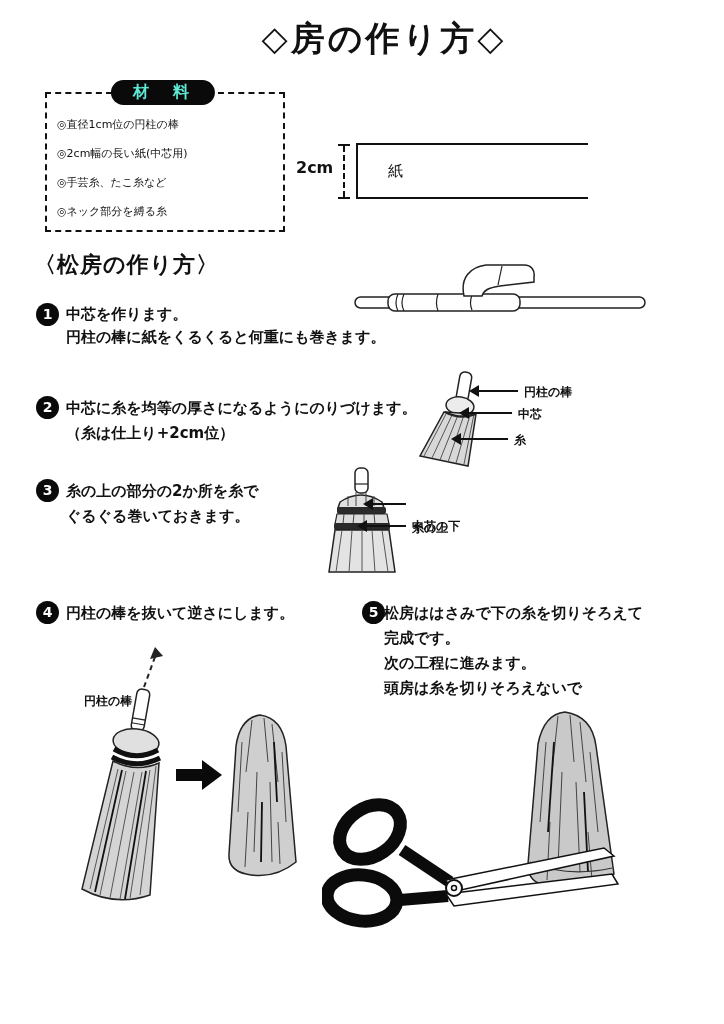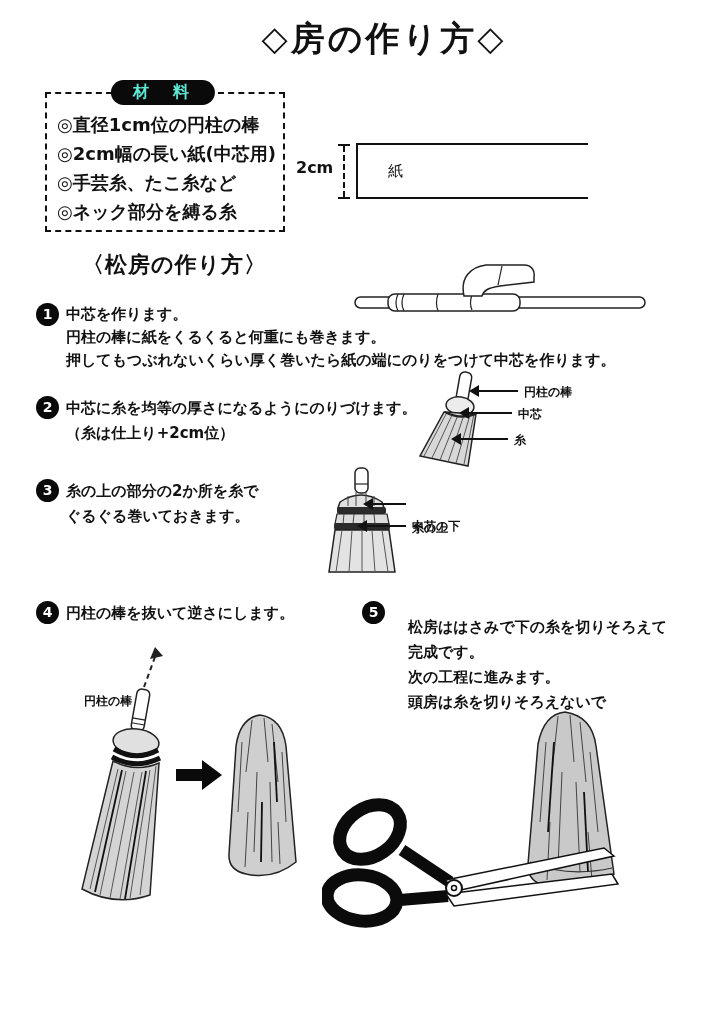--- a/index.html
+++ b/index.html
@@ -10,33 +10,33 @@
   .title { position:absolute; top:16px; left:0; width:100%; text-align:center;
            font-size:34px; font-weight:bold; letter-spacing:3px;padding-left:44px; }
 
   
   .materials-box { position:absolute; left:45px; top:92px; width:240px; height:140px;
                    border:2px dashed #111; }
   .materials-badge { position:absolute; top:-14px; left:50%; transform:translateX(-52%);
                      background:#0a0a0a; color:#5eead4; font-weight:bold; font-size:16px;
                      padding:2px 22px; border-radius:15px; white-space:nowrap; letter-spacing:4px; }
   .materials-items { padding:16px 6px 0 10px; }
-  .materials-item { font-size:18px; font-weight:bold; line-height:29px; white-space:nowrap; }
+  .materials-item { font-size:11px; font-weight:normal; line-height:29px; white-space:nowrap; }
 
   
   .measure-label { position:absolute; left:296px; top:158px; font-size:16px; font-weight:bold; }
   .measure { position:absolute; left:338px; top:144px; width:12px; height:55px; }
   .measure::before, .measure::after { content:""; position:absolute; left:0; width:12px; height:2px; background:#111; }
   .measure::before { top:0; } .measure::after { bottom:0; }
   .measure-line { position:absolute; left:5px; top:2px; bottom:2px; border-left:2px dashed #111; }
   .paper-rect { position:absolute; left:356px; top:143px; width:232px; height:56px;
                 border:2px solid #111; border-right:none; }
   .paper-label { position:absolute; left:30px; top:50%; transform:translateY(-50%); font-size:15px; }
 
-  .section-heading { position:absolute; left:34px; top:250px; font-size:22px; font-weight:bold; letter-spacing:1px;margin-left:48px; }
+  .section-heading { position:absolute; left:34px; top:250px; font-size:22px; font-weight:bold; letter-spacing:1px; }
 
   .step-badge { position:absolute; width:23px; height:23px; border-radius:50%; background:#0a0a0a;
                 color:#fff; font-size:14px; font-weight:bold; text-align:center; line-height:23px; }
   .step-text { position:absolute; font-size:15px; font-weight:bold; }
   .step-text div { white-space:nowrap; }
   .lh23 div { line-height:23px; } .lh25 div { line-height:25px; }
 
   .callout-label { position:absolute; font-size:12px; font-weight:bold; white-space:nowrap; }
   .callout-arrow { position:absolute; height:2px; background:#111; }
   .callout-arrow::before { content:""; position:absolute; left:-9px; top:-5px;
@@ -68,21 +68,20 @@
   <div class="paper-rect">
     <div class="paper-label">紙</div>
   </div>
 
   <div class="section-heading">〈松房の作り方〉</div>
 
   <div class="step-badge" style="left:36px; top:303px;">1</div>
   <div class="step-text lh23" style="left:66px; top:303px;">
     <div>中芯を作ります。</div>
     <div>円柱の棒に紙をくるくると何重にも巻きます。</div>
-    <div>押してもつぶれないくらい厚く巻いたら紙の端にのりをつけて中芯を作ります。</div>
   </div>
   <svg class="ill" style="left:352px; top:260px;" width="296" height="58" viewBox="0 0 296 58">
     <rect x="3" y="37" width="290" height="11" rx="5.5" fill="#fff" stroke="#222" stroke-width="1.5"></rect>
     <rect x="36" y="34" width="132" height="17" rx="7" fill="#fff" stroke="#222" stroke-width="1.5"></rect>
     <path d="M46 34 q-4 9 0 17" fill="none" stroke="#222" stroke-width="1.2"></path>
     <path d="M52 34 q-4 9 0 17" fill="none" stroke="#222" stroke-width="1.2"></path>
     <path d="M86 34 q-3 9 0 17" fill="none" stroke="#222" stroke-width="1.2"></path>
     <path d="M120 35 q-3 8 0 15" fill="none" stroke="#222" stroke-width="1.2"></path>
     <path d="M112 36 C108 18 118 7 134 5 L172 5 C180 5 183 11 182 17 L182 22 L148 26 C136 28 132 30 130 36 Z" fill="#fff" stroke="#222" stroke-width="1.5"></path>
     <path d="M150 6 L146 25" fill="none" stroke="#222" stroke-width="1.2"></path>
@@ -182,21 +181,21 @@
     <line x1="70" y1="40" x2="74" y2="110" stroke="#444" stroke-width="1"></line>
     <line x1="45" y1="60" x2="42" y2="140" stroke="#444" stroke-width="1"></line>
     <line x1="58" y1="70" x2="60" y2="150" stroke="#444" stroke-width="1"></line>
     <line x1="36" y1="100" x2="33" y2="155" stroke="#444" stroke-width="1"></line>
     <line x1="66" y1="110" x2="68" y2="152" stroke="#444" stroke-width="1"></line>
     <line x1="62" y1="30" x2="65" y2="90" stroke="#111" stroke-width="1.8"></line>
     <line x1="50" y1="90" x2="49" y2="150" stroke="#111" stroke-width="1.8"></line>
   </svg>
 
   <div class="step-badge" style="left:362px; top:601px;">5</div>
-  <div class="step-text lh25" style="left:408px; top:601px;margin-top:14px;">
+  <div class="step-text lh25" style="left:384px; top:601px;">
     <div>松房ははさみで下の糸を切りそろえて</div>
     <div>完成です。</div>
     <div>次の工程に進みます。</div>
     <div>頭房は糸を切りそろえないで</div>
   </div>
   <svg class="ill" style="left:322px; top:702px;" width="320" height="228" viewBox="0 0 320 228">
     <path d="M243 10 Q270 14 274 44 L292 172 Q260 190 225 184 Q205 180 206 162 L216 42 Q222 12 243 10 Z" fill="#c9c9c9" stroke="#222" stroke-width="1.5"></path>
     <line x1="236" y1="14" x2="230" y2="70" stroke="#444" stroke-width="1"></line>
     <line x1="248" y1="13" x2="252" y2="60" stroke="#444" stroke-width="1"></line>
     <line x1="258" y1="20" x2="264" y2="80" stroke="#444" stroke-width="1"></line>

